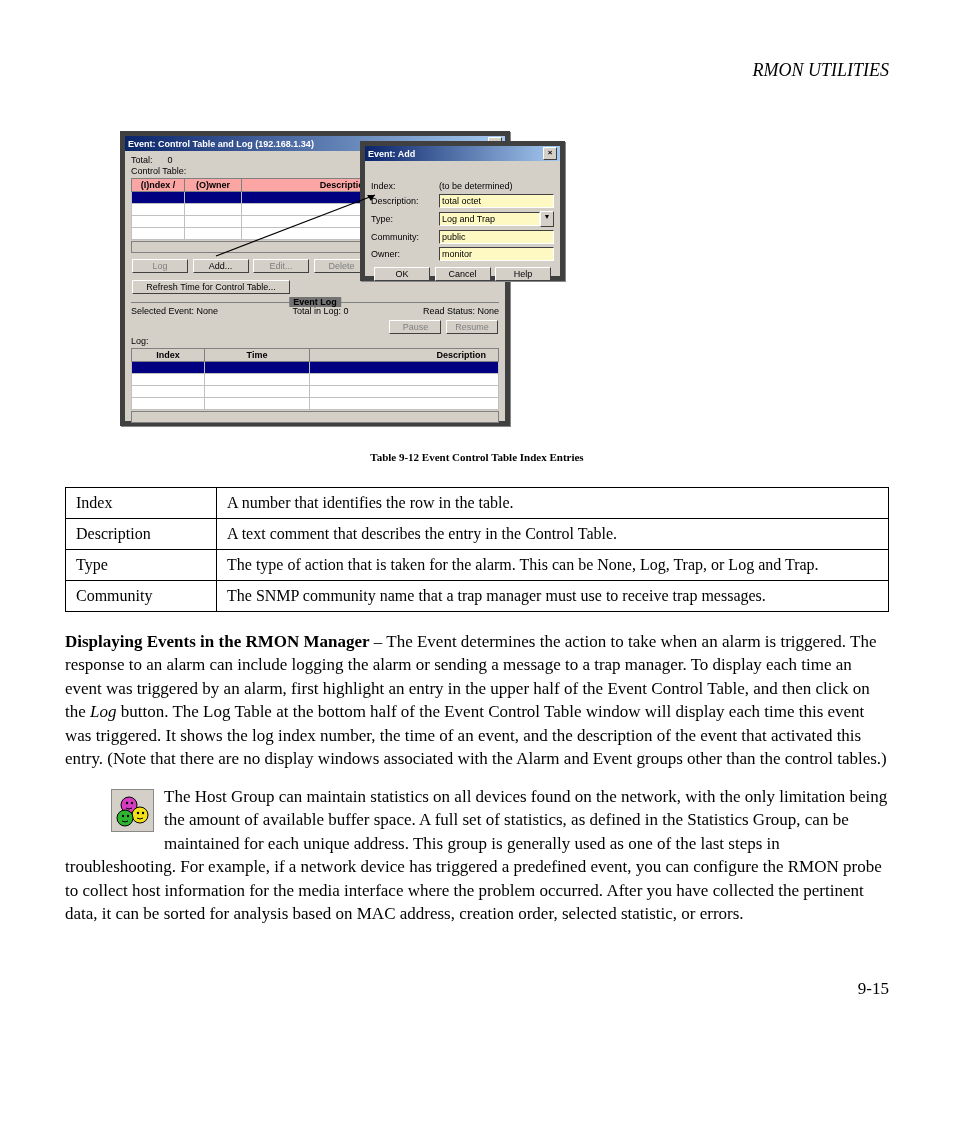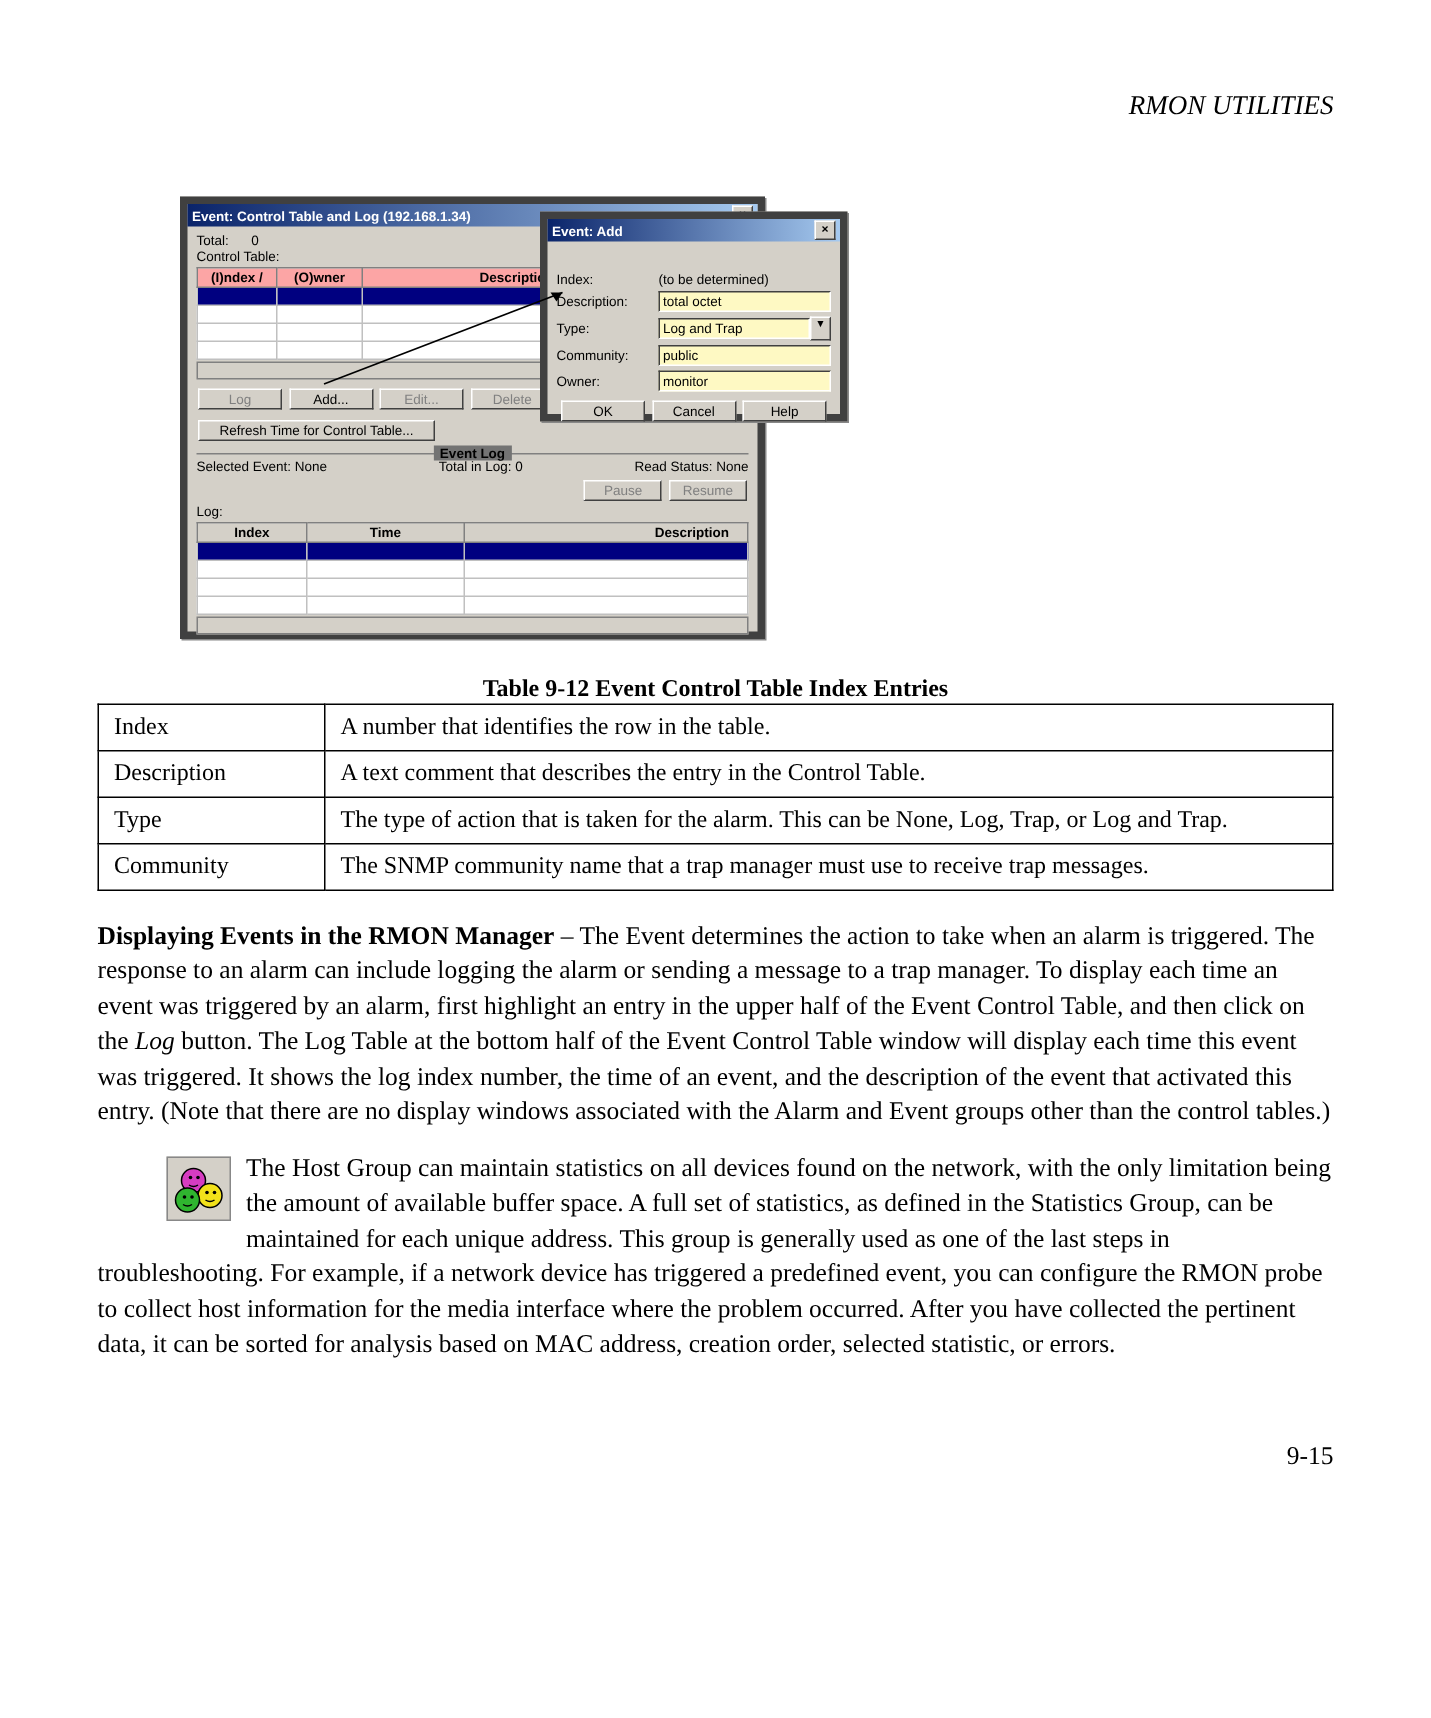--- a/index.html
+++ b/index.html
@@ -196,22 +196,22 @@
   .arrow-line {
     stroke: #000;
     stroke-width: 1.2;
     fill: none;
   }
 
   
   .table-caption {
     text-align: center;
     font-weight: bold;
-    font-size: 16px;
-    margin-bottom: 0;
+    font-size: 11px;
+    margin-bottom: 24px;
   }
   .desc-table {
     width: 100%;
     border-collapse: collapse;
     font-size: 16px;
     margin: 0 auto 18px;
     border: 1.5px solid #000;
   }
   .desc-table th, .desc-table td {
     border: 1px solid #000;

